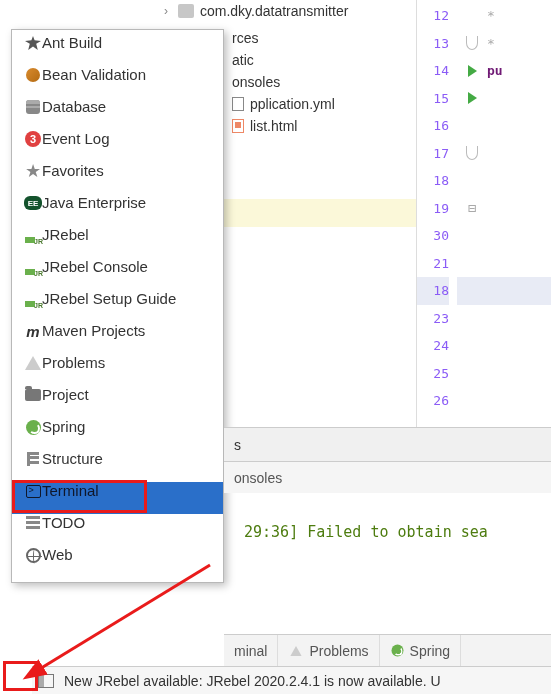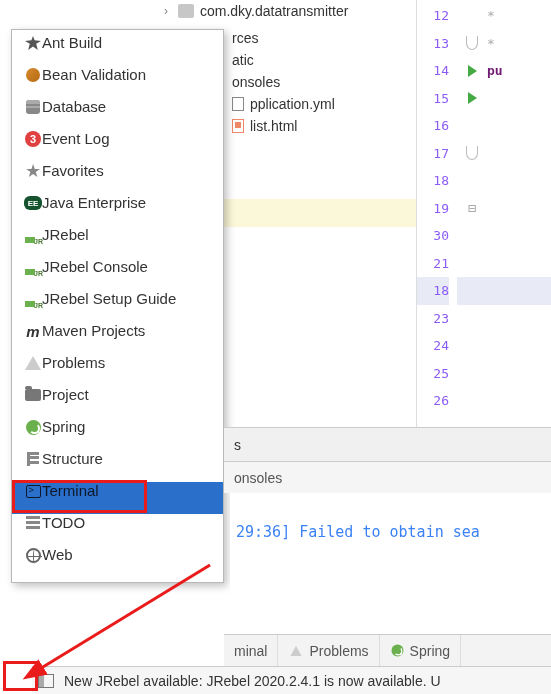--- a/index.html
+++ b/index.html
@@ -190,29 +190,29 @@
     border-top: 1px solid #ccc;
     background: #f5f5f5;
     display: flex;
     align-items: center;
     padding-left: 10px;
     font-size: 14px;
     color: #555;
   }
   .console-area {
     position: absolute;
-    left: 230px;
+    left: 238px;
     top: 493px;
     right: 0;
     height: 130px;
     background: #fff;
     padding: 30px 6px 6px 6px;
     font-family: Consolas, monospace;
     font-size: 15px;
-    color: #3b82f6;
+    color: #4d7c0f;
     overflow: hidden;
     white-space: nowrap;
   }
   
   .tool-bar {
     position: absolute;
     left: 224px;
     bottom: 28px;
     right: 0;
     height: 32px;

